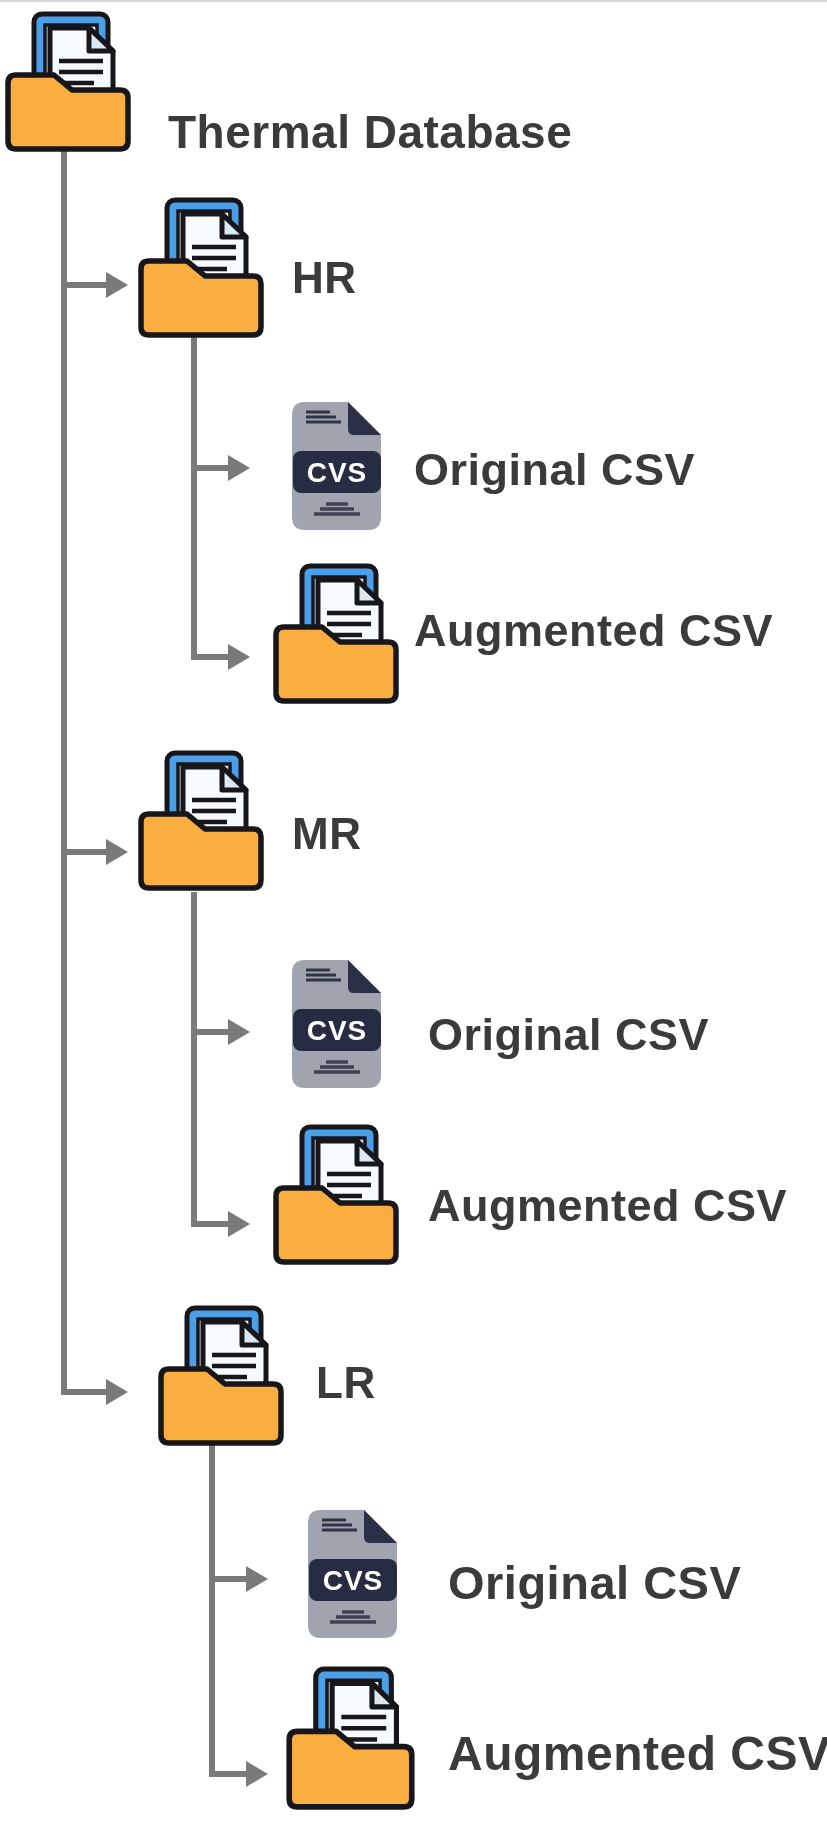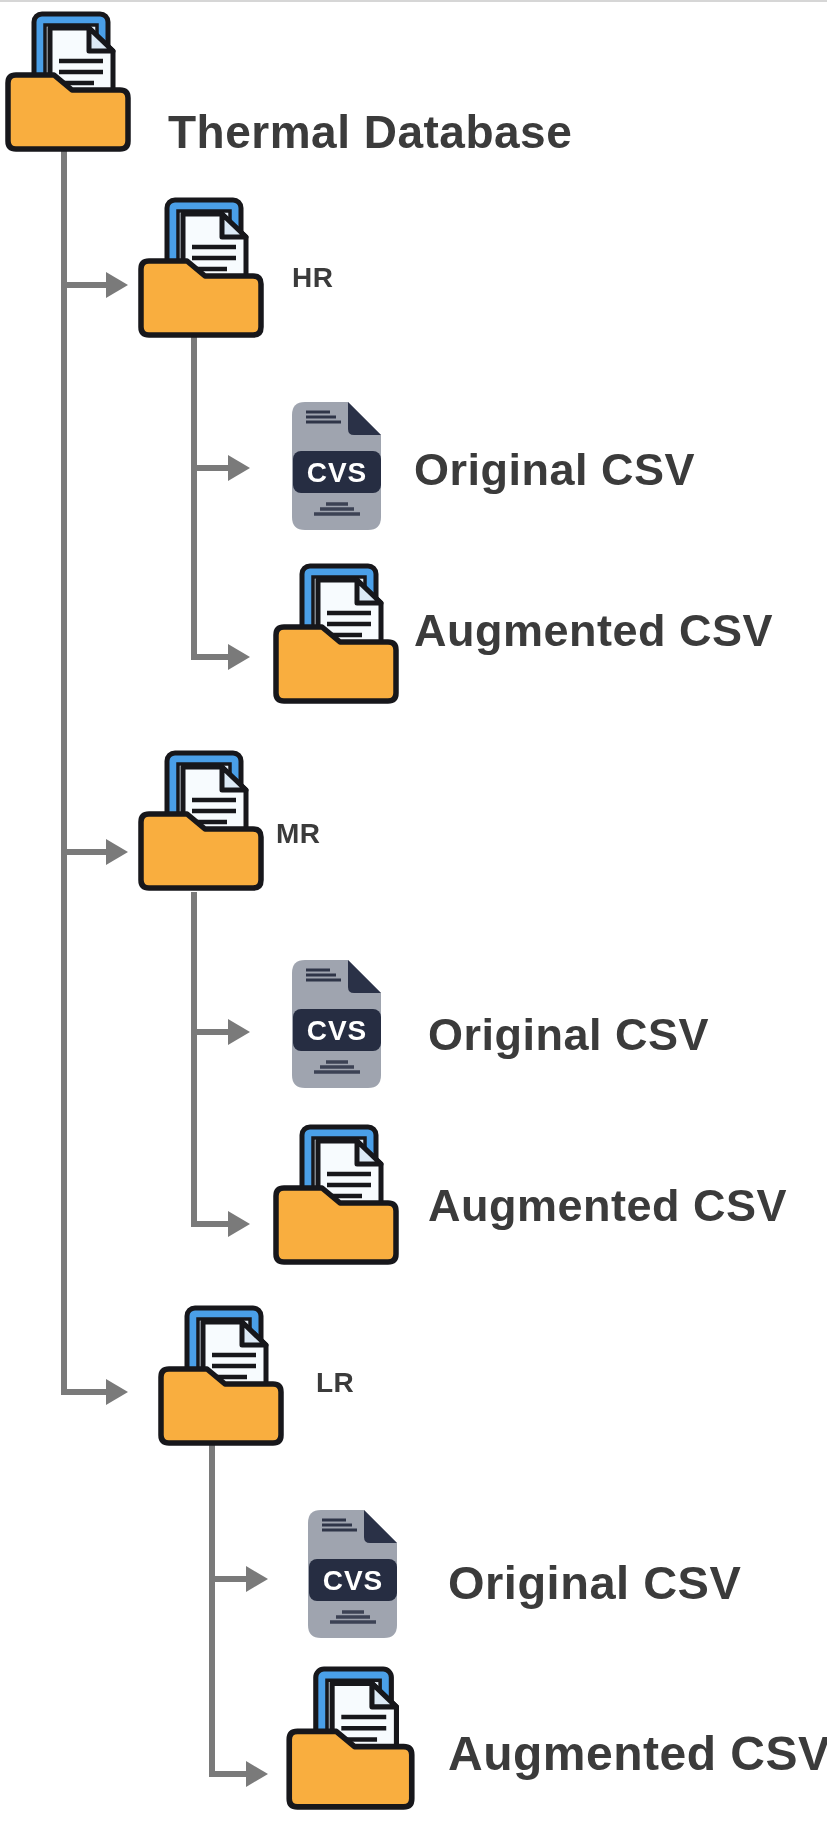--- a/index.html
+++ b/index.html
@@ -14,21 +14,21 @@
          border-left:22px solid #7a7a7a;
          border-top:13px solid transparent;
          border-bottom:13px solid transparent;}
   .icon{position:absolute;}
   .icon svg{display:block;width:100%;height:100%;}
   .lbl{
     position:absolute;white-space:nowrap;color:#3b3b3b;font-weight:700;
     transform:translateY(-52%);letter-spacing:0.5px;
   }
   .lbl.root{font-size:46px;}
-  .lbl.branch{font-size:28px;}
+  .lbl.branch{font-size:44px;}
   .lbl.child{font-size:45px;}
   .lbl.child-lg{font-size:48px;}
   #defs{position:absolute;width:0;height:0;overflow:hidden;}
 </style>
 </head>
 <body>
 
 <svg id="defs" aria-hidden="true">
   <defs>
     <symbol id="folder-docs" viewBox="0 0 128 142">
@@ -112,21 +112,21 @@
         <use href="#folder-docs"></use>
       </svg>
   </div>
   <div class="lbl child" style="left:414px;top:630px;">Augmented CSV</div>
 
   <div class="icon" style="left:137px;top:748px;width:128px;height:142px;">
     <svg>
         <use href="#folder-docs"></use>
       </svg>
   </div>
-  <div class="lbl branch" style="left:276px;top:833px;">MR</div>
+  <div class="lbl branch" style="left:292px;top:833px;">MR</div>
 
   <div class="icon" style="left:288px;top:955px;width:98px;height:134px;">
     <svg>
         <use href="#csv-file"></use>
       </svg>
   </div>
   <div class="lbl child" style="left:428px;top:1034px;">Original CSV</div>
 
   <div class="icon" style="left:272px;top:1122px;width:128px;height:142px;">
     <svg>

